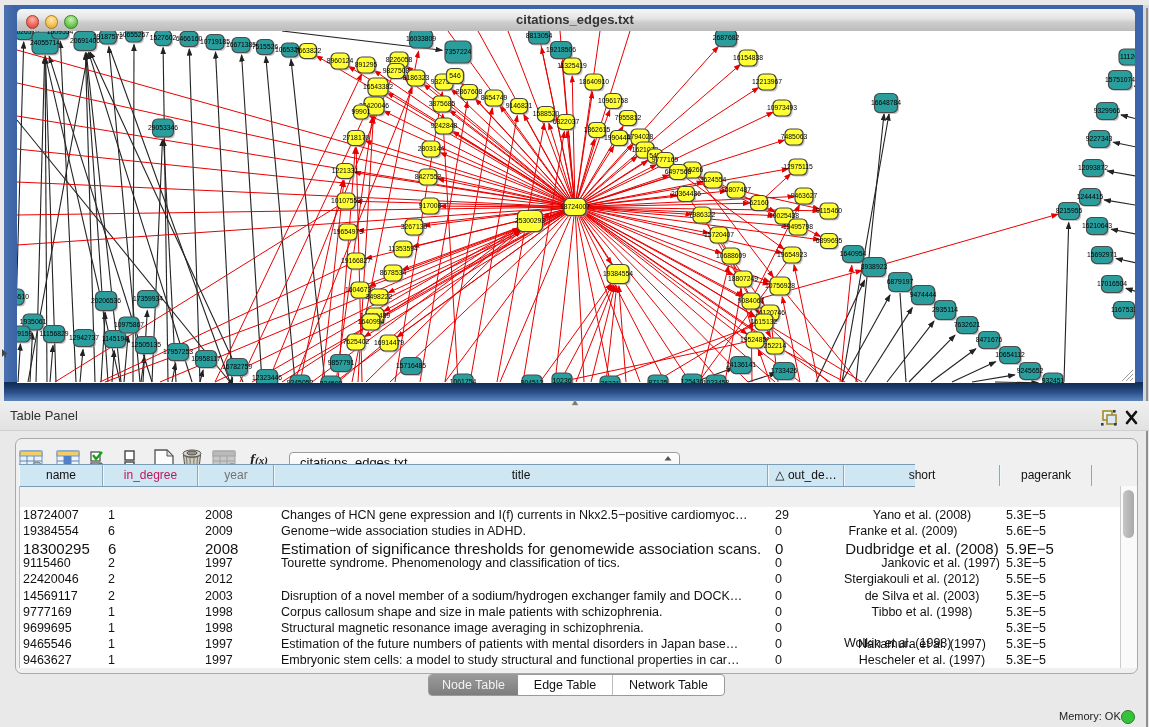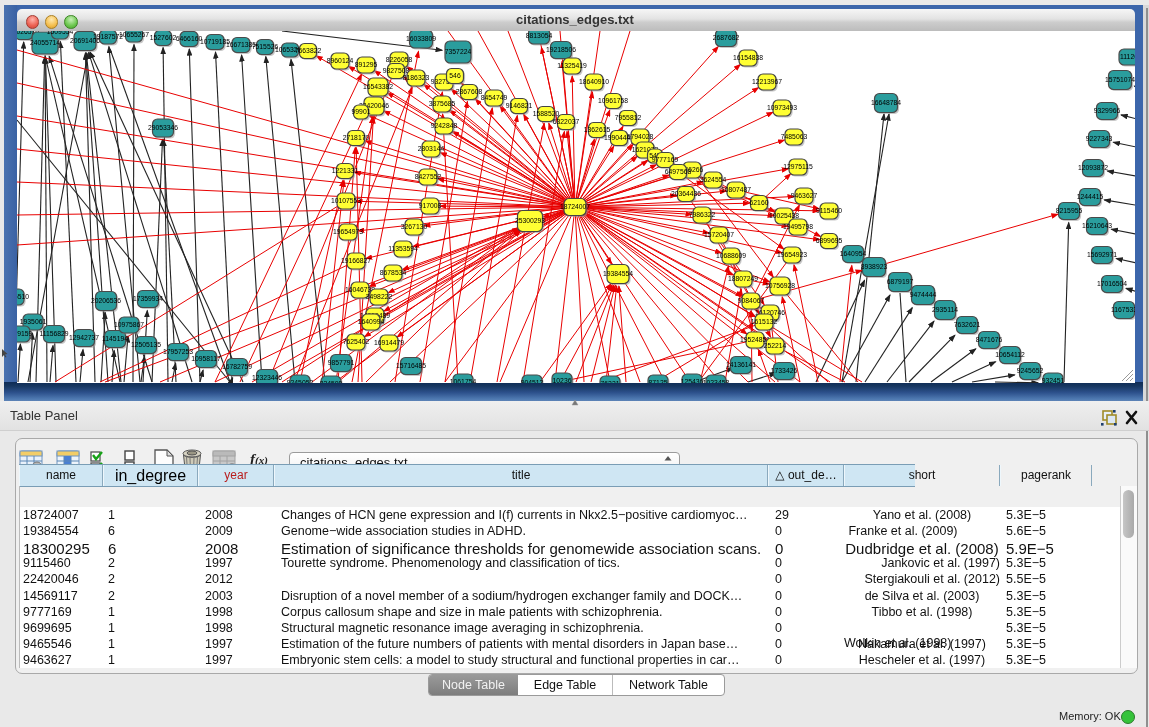--- a/index.html
+++ b/index.html
@@ -758,22 +758,22 @@
 <div class="abs" style="left:250px;top:451px;font-size:15px;font-style:italic;font-weight:bold;color:#222;font-family:'Liberation Serif',serif">f<span style="font-size:11px">(x)</span></div>
 <div class="abs" style="left:289px;top:452px;width:389px;height:19px;background:linear-gradient(180deg,#fff,#f1f1f1);border:1px solid #9b9b9b;border-radius:4px;">
     <div class="abs" style="left:10px;top:0;font-size:13px;line-height:19px;color:#111">citations_edges.txt</div>
     <svg class="abs" width="14" height="17" style="right:4px;top:1px">
       <path d="M7,2 L10.5,6.5 L3.5,6.5 z" fill="#555"></path>
       <path d="M7,15 L10.5,10.5 L3.5,10.5 z" fill="#555"></path>
     </svg>
   </div>
 <div style="position:absolute;left:19px;top:464px;width:896px;height:21px;background:#cfe6f3;border-top:1px solid #7a9db5;border-bottom:1px solid #7a9db5">
     <div style="position:absolute;left:0px;top:0;width:84px;height:21px;border-right:1px solid #8aa9bd;border-left:1px solid #eef7fc;box-sizing:border-box;text-align:center;font-size:12px;line-height:21px;color:#111">name</div>
-    <div style="position:absolute;left:84px;top:0;width:95px;height:21px;border-right:1px solid #8aa9bd;border-left:1px solid #eef7fc;box-sizing:border-box;text-align:center;font-size:16px;line-height:21px;color:#000000">in_degree</div>
-    <div style="position:absolute;left:179px;top:0;width:76px;height:21px;border-right:1px solid #8aa9bd;border-left:1px solid #eef7fc;box-sizing:border-box;text-align:center;font-size:12px;line-height:21px;color:#b91c1c">year</div>
+    <div style="position:absolute;left:84px;top:0;width:95px;height:21px;border-right:1px solid #8aa9bd;border-left:1px solid #eef7fc;box-sizing:border-box;text-align:center;font-size:12px;line-height:21px;color:#be185d">in_degree</div>
+    <div style="position:absolute;left:179px;top:0;width:76px;height:21px;border-right:1px solid #8aa9bd;border-left:1px solid #eef7fc;box-sizing:border-box;text-align:center;font-size:12px;line-height:21px;color:#737373">year</div>
     <div style="position:absolute;left:255px;top:0;width:494px;height:21px;border-right:1px solid #8aa9bd;border-left:1px solid #eef7fc;box-sizing:border-box;text-align:center;font-size:12px;line-height:21px;color:#111">title</div>
     <div style="position:absolute;left:749px;top:0;width:76px;height:21px;border-right:1px solid #8aa9bd;border-left:1px solid #eef7fc;box-sizing:border-box;text-align:center;font-size:12px;line-height:21px;color:#111">△ out_de…</div>
     <div style="position:absolute;left:825px;top:0;width:156px;height:21px;border-right:1px solid #8aa9bd;border-left:1px solid #eef7fc;box-sizing:border-box;text-align:center;font-size:12px;line-height:21px;color:#111">short</div>
     <div style="position:absolute;left:981px;top:0;width:92px;height:21px;border-right:1px solid #8aa9bd;border-left:1px solid #eef7fc;box-sizing:border-box;text-align:center;font-size:12px;line-height:21px;color:#111">pagerank</div>
   </div>
 <div style="position:absolute;left:19px;top:507px;width:1101px;height:161px;overflow:hidden;background:#fff">
     <div style="position:absolute;left:0;top:0.0px;width:1101px;height:16px;font-size:12.5px;color:#111">
       <div style="position:absolute;left:4px;top:1px">18724007</div>
       <div style="position:absolute;left:89px;top:1px">1</div>
       <div style="position:absolute;left:186px;top:1px">2008</div>
@@ -807,21 +807,21 @@
       <div style="position:absolute;left:262px;top:1px;width:492px;white-space:nowrap;overflow:hidden">Tourette syndrome. Phenomenology and classification of tics.</div>
       <div style="position:absolute;left:756px;top:1px">0</div>
       <div style="position:absolute;left:825px;top:1px;width:156px;text-align:right">Jankovic et al. (1997)</div>
       <div style="position:absolute;left:987px;top:1px">5.3E−5</div>
     </div>
     <div style="position:absolute;left:0;top:64.4px;width:1101px;height:16px;font-size:12.5px;color:#111">
       <div style="position:absolute;left:4px;top:1px">22420046</div>
       <div style="position:absolute;left:89px;top:1px">2</div>
       <div style="position:absolute;left:186px;top:1px">2012</div>
       <div style="position:absolute;left:756px;top:1px">0</div>
-      <div style="position:absolute;left:825px;top:1px;width:156px;text-align:right">Stergiakouli et al. (2012)</div>
+      <div style="position:absolute;left:825px;top:1px;width:156px;text-align:left">Stergiakouli et al. (2012)</div>
       <div style="position:absolute;left:987px;top:1px">5.5E−5</div>
     </div>
     <div style="position:absolute;left:0;top:80.5px;width:1101px;height:16px;font-size:12.5px;color:#111">
       <div style="position:absolute;left:4px;top:1px">14569117</div>
       <div style="position:absolute;left:89px;top:1px">2</div>
       <div style="position:absolute;left:186px;top:1px">2003</div>
       <div style="position:absolute;left:262px;top:1px;width:492px;white-space:nowrap;overflow:hidden">Disruption of a novel member of a sodium/hydrogen exchanger family and DOCK…</div>
       <div style="position:absolute;left:756px;top:1px">0</div>
       <div style="position:absolute;left:825px;top:1px;width:156px;text-align:center">de Silva et al. (2003)</div>
       <div style="position:absolute;left:987px;top:1px">5.3E−5</div>

